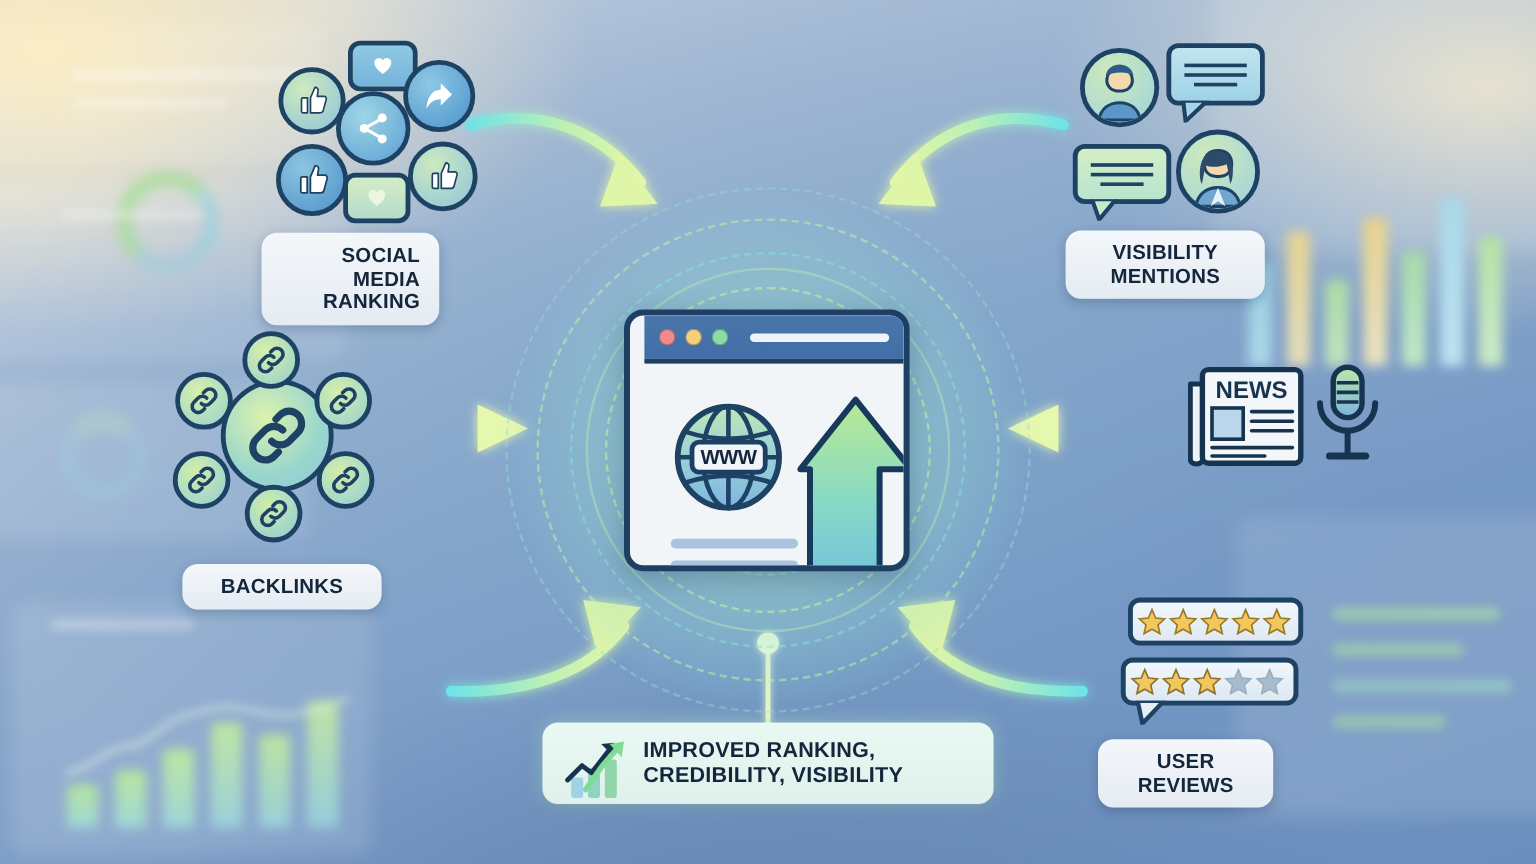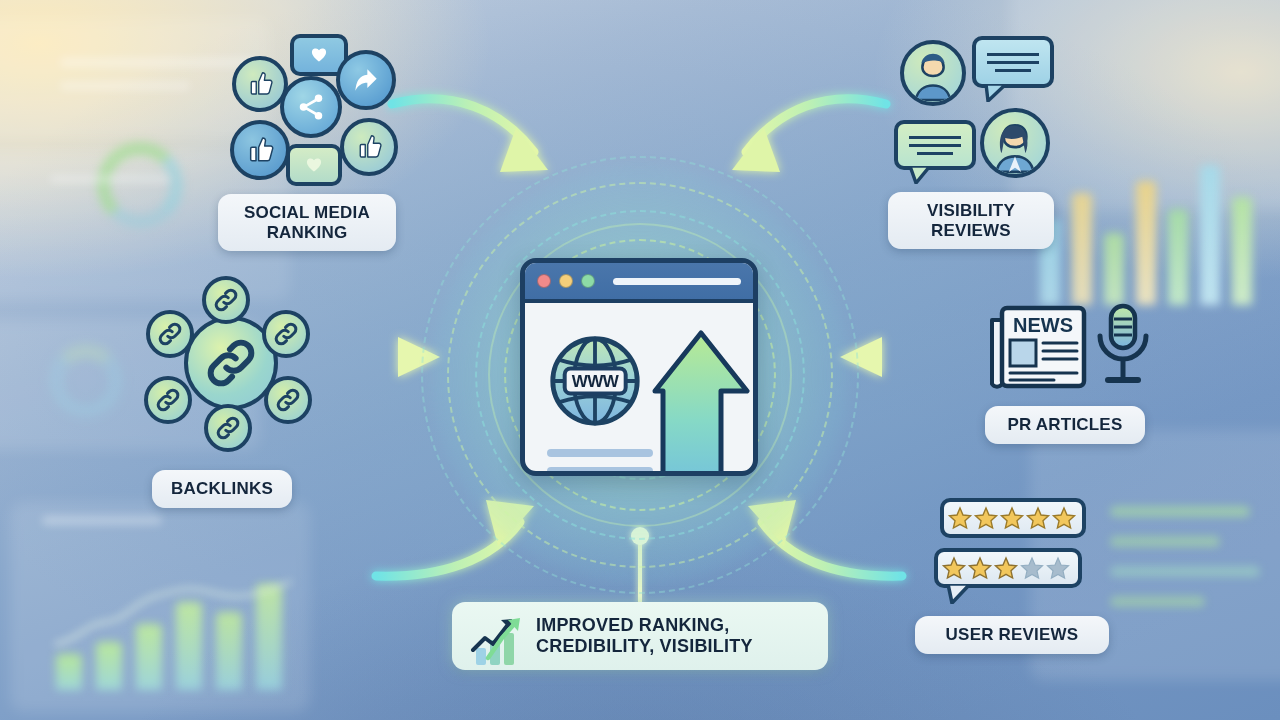--- a/index.html
+++ b/index.html
@@ -65,20 +65,21 @@
     background:radial-gradient(circle, rgba(190,240,165,.55) 0%, rgba(150,225,205,.35) 42%, rgba(130,210,220,.12) 68%, rgba(120,200,220,0) 80%);
     filter:blur(6px);
   }
 
   
   .browser{
     position:absolute; left:520px; top:258px; width:238px; height:218px;
     border:5px solid #1d3f63; border-radius:16px;
     background:#f2f5f8; overflow:hidden;
     box-shadow:0 6px 22px rgba(20,50,80,.28);
+    padding-left:12px;
   }
   .browser-bar{
     height:40px; background:linear-gradient(180deg,#4a76ab,#406ea5);
     display:flex; align-items:center; padding:0 12px; gap:8px;
     border-bottom:4px solid #1d3f63;
   }
   .dot{ width:14px; height:14px; border-radius:50%; border:1px solid rgba(20,45,75,.35); }
   .dot.r{ background:#f08a8a; } .dot.y{ background:#f5cf7a; } .dot.g{ background:#8ddba6; }
   .urlbar{ margin-left:10px; flex:1; height:7px; border-radius:4px; background:#eef4fa; }
   .browser-body{ position:relative; height:100%; }
@@ -336,21 +337,21 @@
       <svg width="20" height="20" viewBox="0 0 24 24">
           <path d="M12 20S3.5 14.2 3.5 8.8A4.6 4.6 0 0 1 12 6.3 4.6 4.6 0 0 1 20.5 8.8C20.5 14.2 12 20 12 20z" fill="#eaf7df"></path>
         </svg>
     </div>
     <div class="circ" style="left:116px;top:84px;width:58px;height:58px;background:radial-gradient(circle at 35% 30%,#cdeabe,#8fc5dc);">
       <svg width="30" height="30" viewBox="0 0 24 24">
           <path d="M6 10h3v10H6a1 1 0 0 1-1-1v-8a1 1 0 0 1 1-1zm5 0 3-7c1.6 0 2.4 1.1 2 2.6L15.5 9H20a1.6 1.6 0 0 1 1.5 2l-2 7.4A2 2 0 0 1 17.6 20H11z" fill="#fff" stroke="#1d4263" stroke-width="1.1" stroke-linejoin="round"></path>
         </svg>
     </div>
   </div>
-  <div class="pill" style="left:218px;top:194px;width:178px;font-size:17px;">
+  <div class="pill" style="left:218px;top:194px;width:148px;font-size:17px;text-align:right;">
     <div>SOCIAL MEDIA</div>
     <div>RANKING</div>
   </div>
 
   <div class="cluster" style="left:894px;top:36px;width:160px;height:148px;">
     <div class="circ" style="left:6px;top:4px;width:66px;height:66px;background:radial-gradient(circle at 35% 28%,#cfeabb,#9dd3dd);overflow:hidden;">
       <svg width="60" height="60" viewBox="0 0 60 60">
         <path d="M30 14c7 0 11 4 11 10 0 5-4 9-11 9s-11-4-11-9c0-6 4-10 11-10z" fill="#f5d9ae" stroke="#1d4263" stroke-width="2.6"></path>
         <path d="M18 20c1-7 7-10 12-10s11 3 12 10c-3-2-6-3-12-3-3 0-8 1-12 3z" fill="#2d5c86"></path>
         <path d="M12 58c2-10 9-15 18-15s16 5 18 15z" fill="#5d97c9" stroke="#1d4263" stroke-width="2.6"></path>
@@ -378,21 +379,21 @@
       <svg width="64" height="64" viewBox="0 0 60 60">
         <path d="M30 13c7 0 11 4 11 11 0 6-4 10-11 10s-11-4-11-10c0-7 4-11 11-11z" fill="#f5d9ae" stroke="#1d4263" stroke-width="2.6"></path>
         <path d="M17 40c-3-6-2-20 4-24 5-4 13-4 17 1 5 5 5 17 2 23-1-5-2-12-3-16-4 2-12 3-17 1-1 4-2 11-3 15z" fill="#2d4a6b"></path>
         <path d="M12 58c2-10 9-15 18-15s16 5 18 15z" fill="#6ea7d2" stroke="#1d4263" stroke-width="2.6"></path>
         <path d="M30 43 L24 58 L30 54 L36 58z" fill="#e8f2fa"></path>
       </svg>
     </div>
   </div>
   <div class="pill" style="left:888px;top:192px;width:166px;font-size:17px;">
     <div>VISIBILITY</div>
-    <div>REVIEWS</div>
+    <div>MENTIONS</div>
   </div>
 
   <div class="cluster" style="left:134px;top:276px;width:192px;height:176px;">
     <div class="circ" style="left:50px;top:40px;width:94px;height:94px;background:radial-gradient(circle at 38% 32%,#dcf2ad,#9ad6cd 60%,#8fc9d8);">
       <svg width="62" height="62" viewBox="0 0 24 24">
           <g fill="none" stroke="#1d4263" stroke-width="2.3" stroke-linecap="round">
             <path d="M10.2 13.8a4 4 0 0 0 5.7 0l2.8-2.8a4 4 0 1 0-5.7-5.7L11.6 6.7"></path>
             <path d="M13.8 10.2a4 4 0 0 0-5.7 0l-2.8 2.8a4 4 0 1 0 5.7 5.7l1.4-1.4"></path>
           </g>
         </svg>
@@ -439,21 +440,21 @@
     </div>
     <div class="circ" style="left:70px;top:128px;width:48px;height:48px;background:radial-gradient(circle at 38% 32%,#d0edaa,#90ccd9);">
       <svg width="30" height="30" viewBox="0 0 24 24">
           <g fill="none" stroke="#1d4263" stroke-width="2.4" stroke-linecap="round">
             <path d="M10.2 13.8a4 4 0 0 0 5.7 0l2.8-2.8a4 4 0 1 0-5.7-5.7L11.6 6.7"></path>
             <path d="M13.8 10.2a4 4 0 0 0-5.7 0l-2.8 2.8a4 4 0 1 0 5.7 5.7l1.4-1.4"></path>
           </g>
         </svg>
     </div>
   </div>
-  <div class="pill" style="left:152px;top:470px;width:140px;font-size:17px;">BACKLINKS</div>
+  <div class="pill" style="left:152px;top:470px;width:166px;font-size:17px;">BACKLINKS</div>
 
   <div class="cluster" style="left:986px;top:298px;width:168px;height:96px;">
     <svg style="position:absolute;left:0;top:0;" width="102" height="94" viewBox="0 0 102 94">
       <path d="M6 22 L16 22 L16 86 a6 6 0 0 1-10 0 Z" fill="#eef3f8" stroke="#16344f" stroke-width="4" stroke-linejoin="round"></path>
       <rect x="16" y="10" width="82" height="78" rx="5" fill="#f4f7fa" stroke="#16344f" stroke-width="4.5"></rect>
       <text x="57" y="34" text-anchor="middle" font-family="Liberation Sans, sans-serif" font-size="20" font-weight="bold" fill="#16344f">NEWS</text>
       <rect x="24" y="42" width="26" height="26" fill="#b9d6ea" stroke="#16344f" stroke-width="3"></rect>
       <g stroke="#16344f" stroke-width="3" stroke-linecap="round">
         <line x1="57" y1="45" x2="91" y2="45"></line>
           <line x1="57" y1="53" x2="91" y2="53"></line>
@@ -473,21 +474,20 @@
       <g stroke="#16344f" stroke-width="3">
           <line x1="22" y1="19" x2="40" y2="19"></line>
           <line x1="22" y1="27" x2="40" y2="27"></line>
           <line x1="22" y1="35" x2="40" y2="35"></line>
         </g>
       <path d="M8 36 a23 23 0 0 0 46 0" fill="none" stroke="#16344f" stroke-width="5" stroke-linecap="round"></path>
       <line x1="31" y1="59" x2="31" y2="78" stroke="#16344f" stroke-width="5"></line>
       <line x1="16" y1="80" x2="46" y2="80" stroke="#16344f" stroke-width="6" stroke-linecap="round"></line>
     </svg>
   </div>
-  <div class="pill" style="left:985px;top:406px;width:160px;font-size:17px;">PR ARTICLES</div>
 
   <div class="cluster" style="left:934px;top:498px;width:156px;height:96px;">
     <div class="bub" style="left:6px;top:0px;width:146px;height:40px;background:linear-gradient(180deg,#f1f7fb,#dfe9f2);gap:3px;">
       <svg width="132" height="24" viewBox="0 0 132 24">
         <g fill="#f2c75c" stroke="#9a7a2a" stroke-width="1.4">
           <path d="M13 2 16 9 23.5 9.7 18 14.8 19.6 22 13 18.4 6.4 22 8 14.8 2.5 9.7 10 9Z"></path>
           <path d="M39 2 42 9 49.5 9.7 44 14.8 45.6 22 39 18.4 32.4 22 34 14.8 28.5 9.7 36 9Z"></path>
           <path d="M65 2 68 9 75.5 9.7 70 14.8 71.6 22 65 18.4 58.4 22 60 14.8 54.5 9.7 62 9Z"></path>
           <path d="M91 2 94 9 101.5 9.7 96 14.8 97.6 22 91 18.4 84.4 22 86 14.8 80.5 9.7 88 9Z"></path>
           <path d="M117 2 120 9 127.5 9.7 122 14.8 123.6 22 117 18.4 110.4 22 112 14.8 106.5 9.7 114 9Z"></path>
@@ -504,21 +504,21 @@
         <g fill="#a7bccd" stroke="#93aec2" stroke-width="1.2">
           <path d="M91 2 94 9 101.5 9.7 96 14.8 97.6 22 91 18.4 84.4 22 86 14.8 80.5 9.7 88 9Z"></path>
           <path d="M117 2 120 9 127.5 9.7 122 14.8 123.6 22 117 18.4 110.4 22 112 14.8 106.5 9.7 114 9Z"></path>
         </g>
       </svg>
     </div>
     <svg style="position:absolute;left:12px;top:86px;" width="26" height="20" viewBox="0 0 26 20">
         <path d="M2 0 L24 0 L6 19 Z" fill="#e5edf5" stroke="#1d4263" stroke-width="3.6"></path>
       </svg>
   </div>
-  <div class="pill" style="left:915px;top:616px;width:194px;font-size:17px;">USER REVIEWS</div>
+  <div class="pill" style="left:915px;top:616px;width:146px;font-size:17px;">USER REVIEWS</div>
 
   <div class="pill mint" style="left:452px;top:602px;width:376px;font-size:18px;text-align:left;padding-left:84px;padding-top:13px;padding-bottom:13px;">
     <svg style="position:absolute;left:16px;top:14px;" width="62" height="50" viewBox="0 0 62 50">
       <g>
         <rect x="8" y="32" width="10" height="17" rx="2" fill="#9ed2e6"></rect>
         <rect x="22" y="24" width="10" height="25" rx="2" fill="#8fd4c2"></rect>
         <rect x="36" y="17" width="10" height="32" rx="2" fill="#8fd6a8"></rect>
       </g>
       <path d="M5 34 L17 22 L25 28 L42 6" fill="none" stroke="#16344f" stroke-width="4" stroke-linecap="round" stroke-linejoin="round"></path>
       <path d="M33 4 L44 3 L43 14 Z" fill="#16344f"></path>

